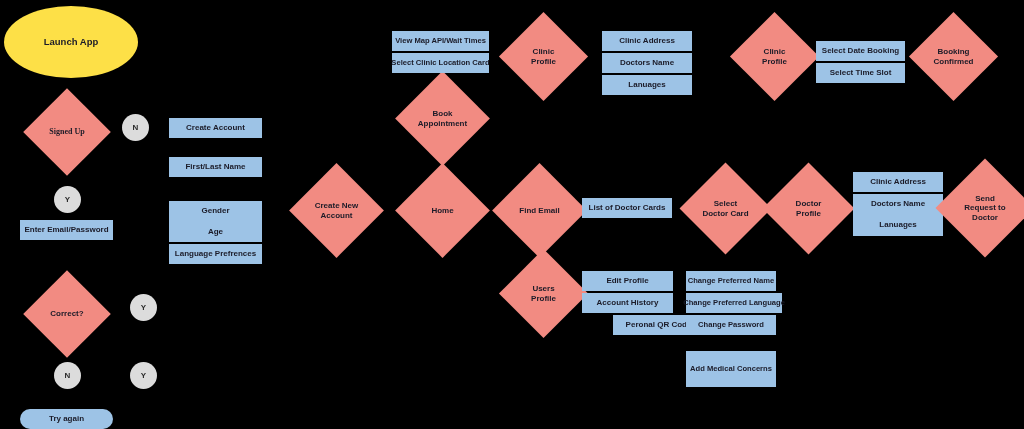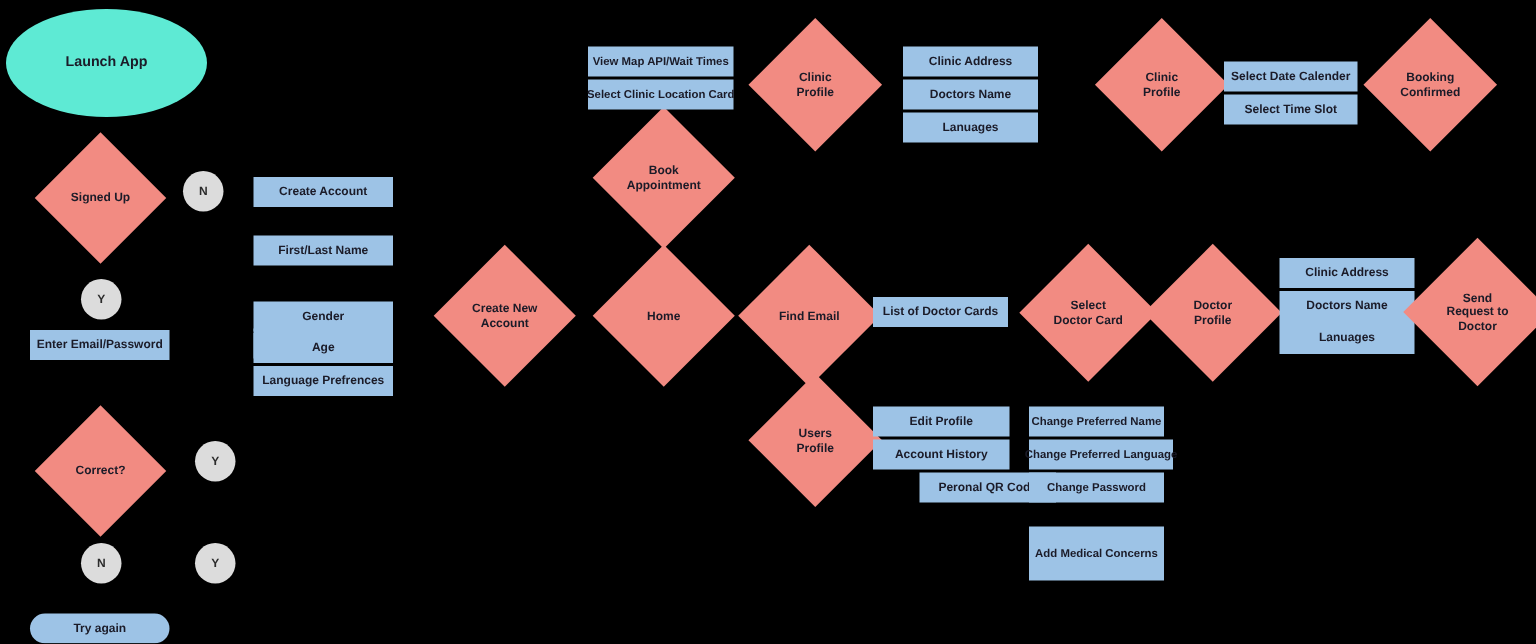--- a/index.html
+++ b/index.html
@@ -24,21 +24,21 @@
     align-items: center;
     justify-content: center;
     text-align: center;
     color: #1b1b28;
     font-weight: bold;
     line-height: 1.15;
     white-space: nowrap;
   }
   
   .oval {
-    background: #5eead4;
+    background: #fde047;
     border-radius: 50%;
     font-size: 9.5px;
   }
   
   .rect {
     background: #9DC3E6;
     font-size: 8px;
   }
   .rect.small {
     font-size: 7.6px;
@@ -74,21 +74,21 @@
 </style>
 </head>
 <body>
 
 <div id="canvas">
 
   <div class="node oval" style="left:4px; top:6px; width:134px; height:72px;">
     <span>Launch App</span>
   </div>
 
-  <div class="node diamond" style="left:36px; top:101px; width:62px; height:62px;">
+  <div class="node diamond" style="left:36px; top:101px; width:62px; height:62px;font-family:Liberation Serif, serif;">
     <span class="dshape"></span>
     <span class="dlabel">Signed Up</span>
   </div>
 
   <div class="node circle" style="left:122px; top:114px; width:27px; height:27px;">
     <span>N</span>
   </div>
 
   <div class="node circle" style="left:54px; top:186px; width:27px; height:27px;">
     <span>Y</span>
@@ -191,21 +191,21 @@
     <span>Lanuages</span>
   </div>
 
   <div class="node diamond" style="left:743px; top:25px; width:63px; height:63px;">
     <span class="dshape"></span>
     <span class="dlabel">Clinic
 Profile</span>
   </div>
 
   <div class="node rect" style="left:816px; top:41px; width:89px; height:20px;">
-    <span>Select Date Calender</span>
+    <span>Select Date Booking</span>
   </div>
 
   <div class="node rect" style="left:816px; top:63px; width:89px; height:20px;">
     <span>Select Time Slot</span>
   </div>
 
   <div class="node diamond" style="left:922px; top:25px; width:63px; height:63px;">
     <span class="dshape"></span>
     <span class="dlabel">Booking
 Confirmed</span>

